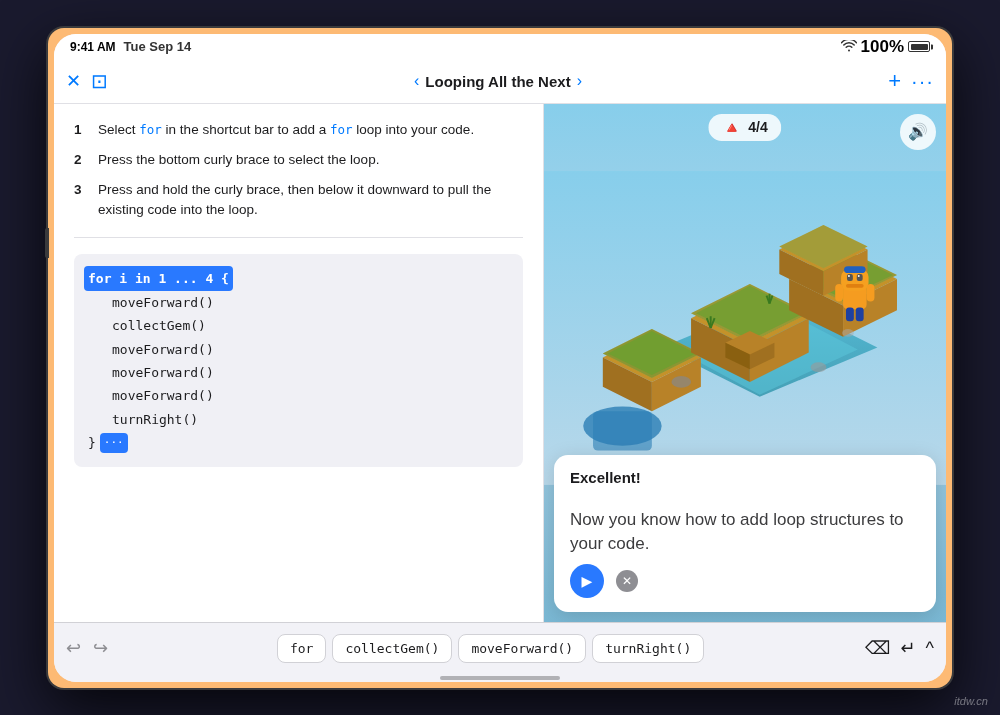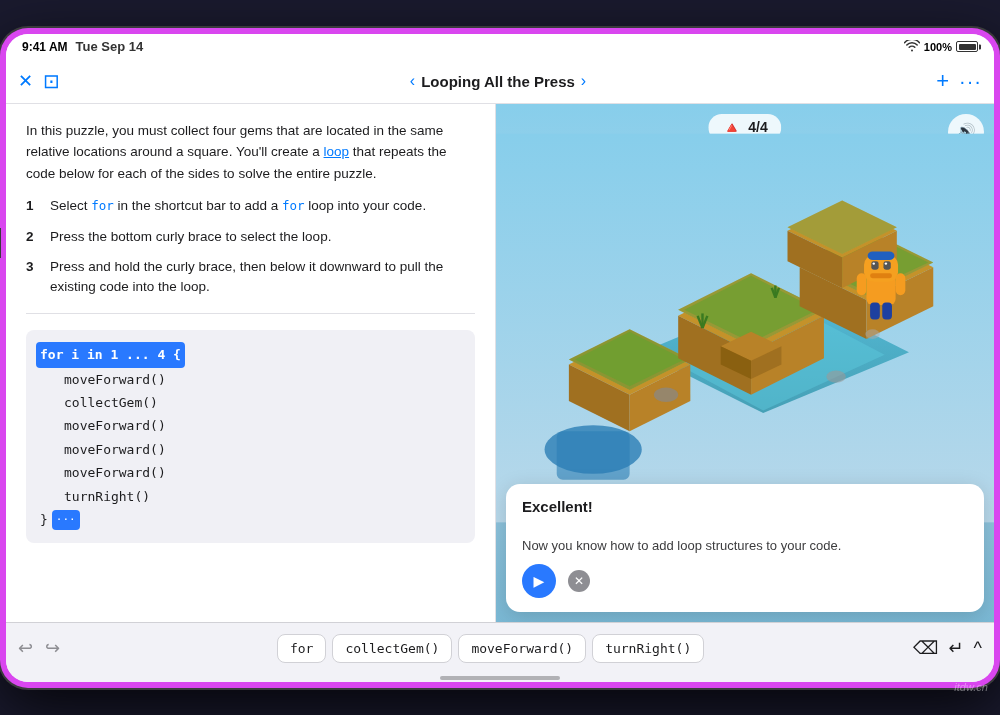--- a/index.html
+++ b/index.html
@@ -8,24 +8,24 @@
       display: flex;
       justify-content: center;
       align-items: center;
       width: 1000px;
       height: 715px;
       font-family: -apple-system, BlinkMacSystemFont, 'SF Pro Text', sans-serif;
       overflow: hidden;
     }
 
     .device-frame {
-      width: 1000px;
+      width: 904px;
       height: 660px;
-      background: #d946ef;
-      border-radius: 28px;
+      background: #fdba74;
+      border-radius: 16px;
       padding: 6px;
       box-shadow: 0 0 0 2px #3a3a3c, 0 20px 60px rgba(0,0,0,0.8);
       position: relative;
     }
 
     .device-screen {
       width: 100%;
       height: 100%;
       background: #f2f2f7;
       border-radius: 22px;
@@ -284,21 +284,21 @@
       padding: 14px 16px;
       box-shadow: 0 4px 20px rgba(0,0,0,0.15);
     }
     .excellent-title {
       font-size: 15px;
       font-weight: 700;
       color: #1c1c1e;
       margin-bottom: 1px;
     }
     .excellent-desc {
-      font-size: 13px;
+      font-size: 17px;
       color: #3c3c3e;
       margin-bottom: 8px;
       line-height: 1.4;
       margin-top: 22px;
     }
     .excellent-footer {
       display: flex;
       align-items: center;
       gap: 12px;
     }
@@ -409,21 +409,21 @@
       left: -3px;
       top: 200px;
       width: 4px;
       height: 30px;
       background: #3a3a3c;
       border-radius: 2px 0 0 2px;
     }
 
     .watermark {
       position: absolute;
-      bottom: 22px;
+      bottom: 8px;
       right: 12px;
       font-size: 11px;
       color: rgba(255,255,255,0.4);
       font-style: italic;
     }
   </style>
 </head>
 <body>
 
 <div class="device-frame">
@@ -437,51 +437,48 @@
       </div>
       <div class="status-right">
         <span>
           <svg width="16" height="12" viewBox="0 0 16 12" fill="none">
             <path d="M8 9.5a1 1 0 100 2 1 1 0 000-2z" fill="#333"></path>
             <path d="M5.2 7.3a4 4 0 015.6 0" stroke="#333" stroke-width="1.5" stroke-linecap="round" fill="none"></path>
             <path d="M2.8 5a7 7 0 0110.4 0" stroke="#333" stroke-width="1.5" stroke-linecap="round" fill="none"></path>
             <path d="M0.5 2.7a10 10 0 0115 0" stroke="#333" stroke-width="1.5" stroke-linecap="round" fill="none"></path>
           </svg>
         </span>
-        <span style="font-size:11px;font-weight:600;">100%</span>
+        <span style="font-size:17px;font-weight:600;">100%</span>
         <div class="battery-box">
           <div class="battery-bar">
             <div class="battery-fill"></div>
           </div>
         </div>
       </div>
     </div>
 
     <div class="nav-bar">
       <div class="nav-left">
         <span class="nav-icon-btn">✕</span>
         <span class="nav-icon-btn" style="font-size:20px;">⊡</span>
       </div>
       <div class="nav-center">
         <span class="nav-chevron">‹</span>
-        <span class="nav-title">Looping All the Press</span>
+        <span class="nav-title">Looping All the Next</span>
         <span class="nav-chevron">›</span>
       </div>
       <div class="nav-right">
         <span class="nav-icon-btn" style="font-size:22px;">+</span>
         <span class="nav-icon-btn nav-dots">···</span>
       </div>
     </div>
 
     <div class="main-content">
 
       <div class="left-panel">
-        <p class="instruction-text">
-          In this puzzle, you must collect four gems that are located in the same relative locations around a square. You'll create a <span class="link-text">loop</span> that repeats the code below for each of the sides to solve the entire puzzle.
-        </p>
 
         <div class="steps-list">
           <div class="step-item">
             <span class="step-num">1</span>
             <span class="step-text">Select <span class="step-code-inline">for</span> in the shortcut bar to add a <span class="step-code-inline">for</span> loop into your code.</span>
           </div>
           <div class="step-item">
             <span class="step-num">2</span>
             <span class="step-text">Press the bottom curly brace to select the loop.</span>
           </div>

